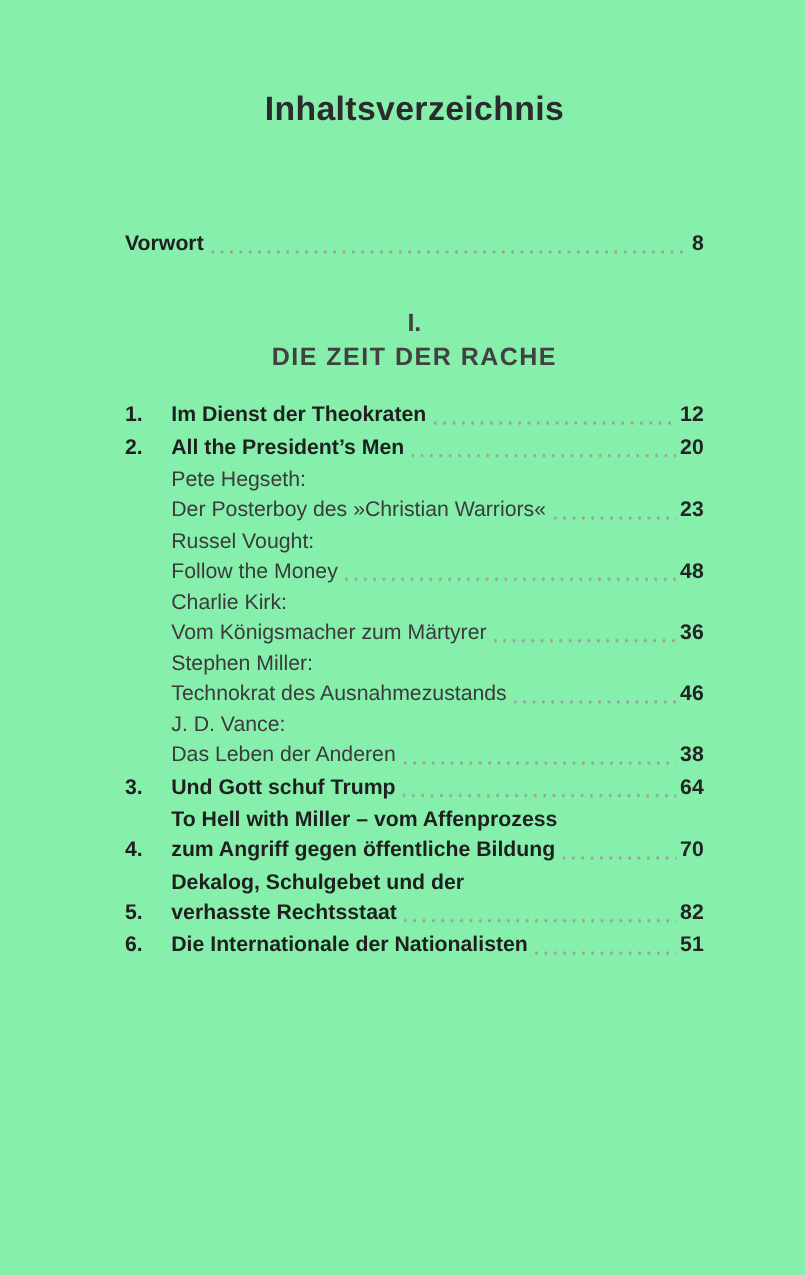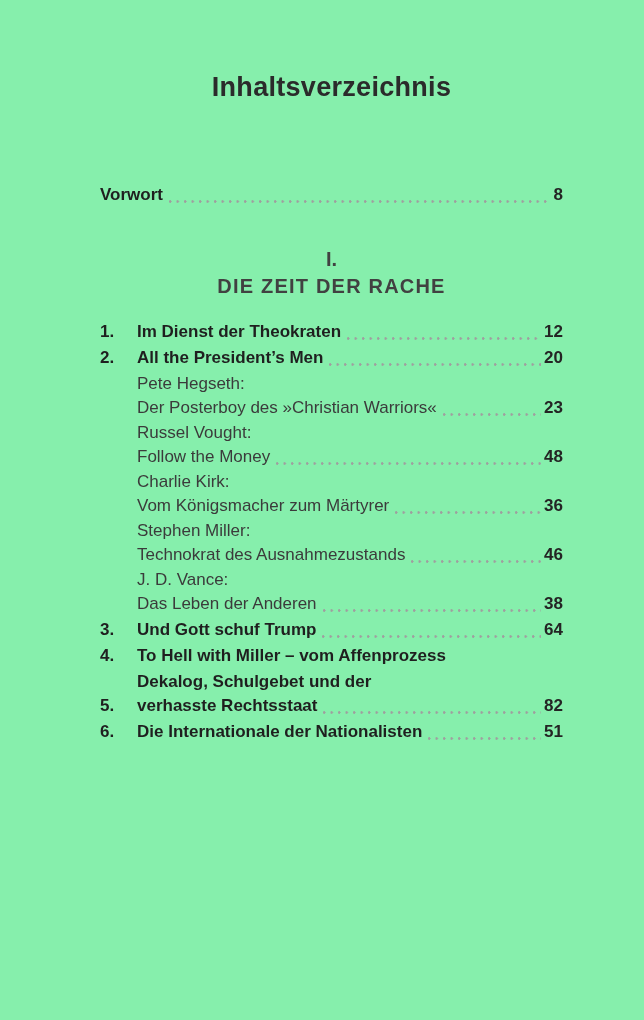--- a/index.html
+++ b/index.html
@@ -215,20 +215,25 @@
           </div>
         </div>
     </div>
 
     <div class="row entry main">
       <div class="num">4.</div>
       <div class="content">
           <div class="line">
             <span class="txt">To Hell with Miller – vom Affenprozess</span>
           </div>
+          <div class="line">
+            <span class="txt">zum Angriff gegen öffentliche Bildung</span>
+            <span class="leader"></span>
+            <span class="pagenum">70</span>
+          </div>
         </div>
     </div>
 
     <div class="row entry main">
       <div class="num">5.</div>
       <div class="content">
           <div class="line">
             <span class="txt">Dekalog, Schulgebet und der</span>
           </div>
           <div class="line">

